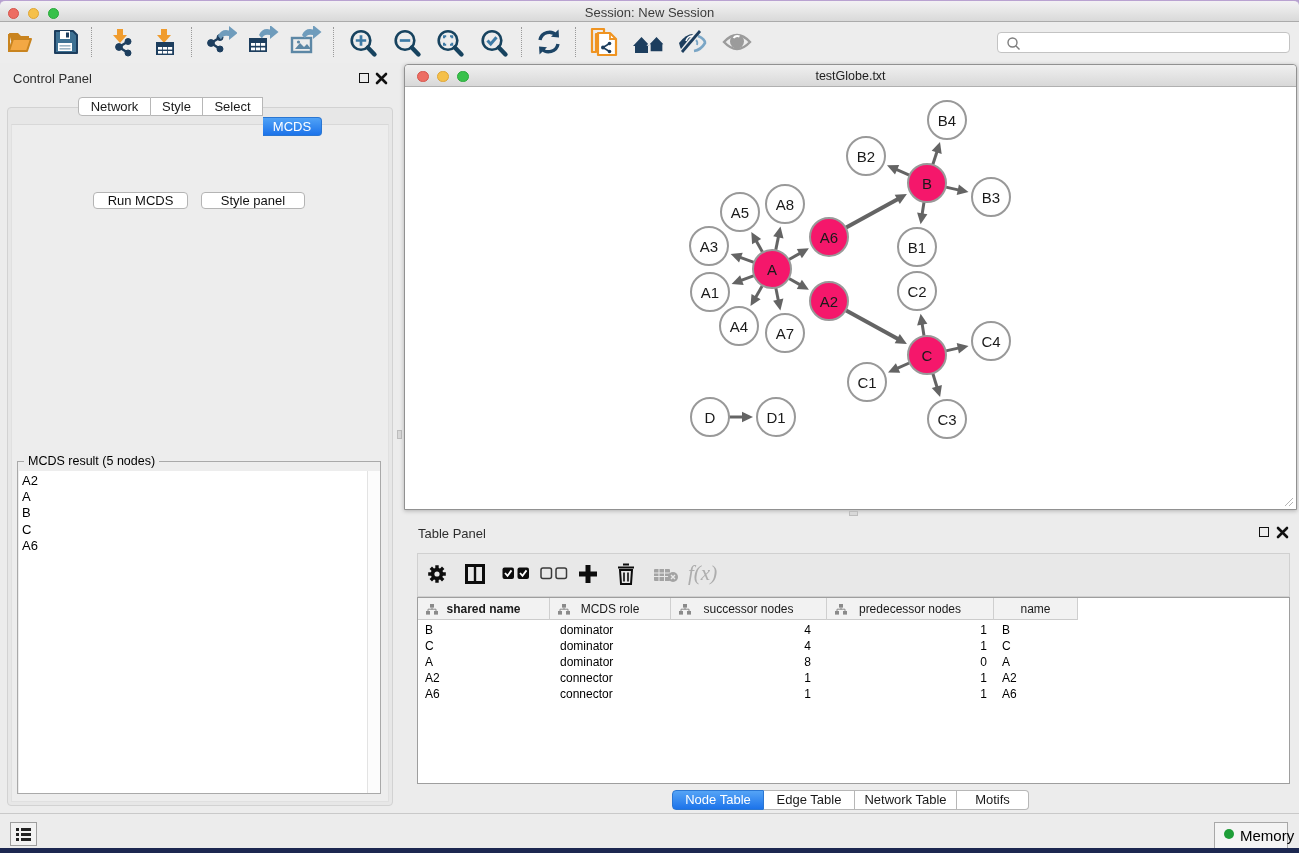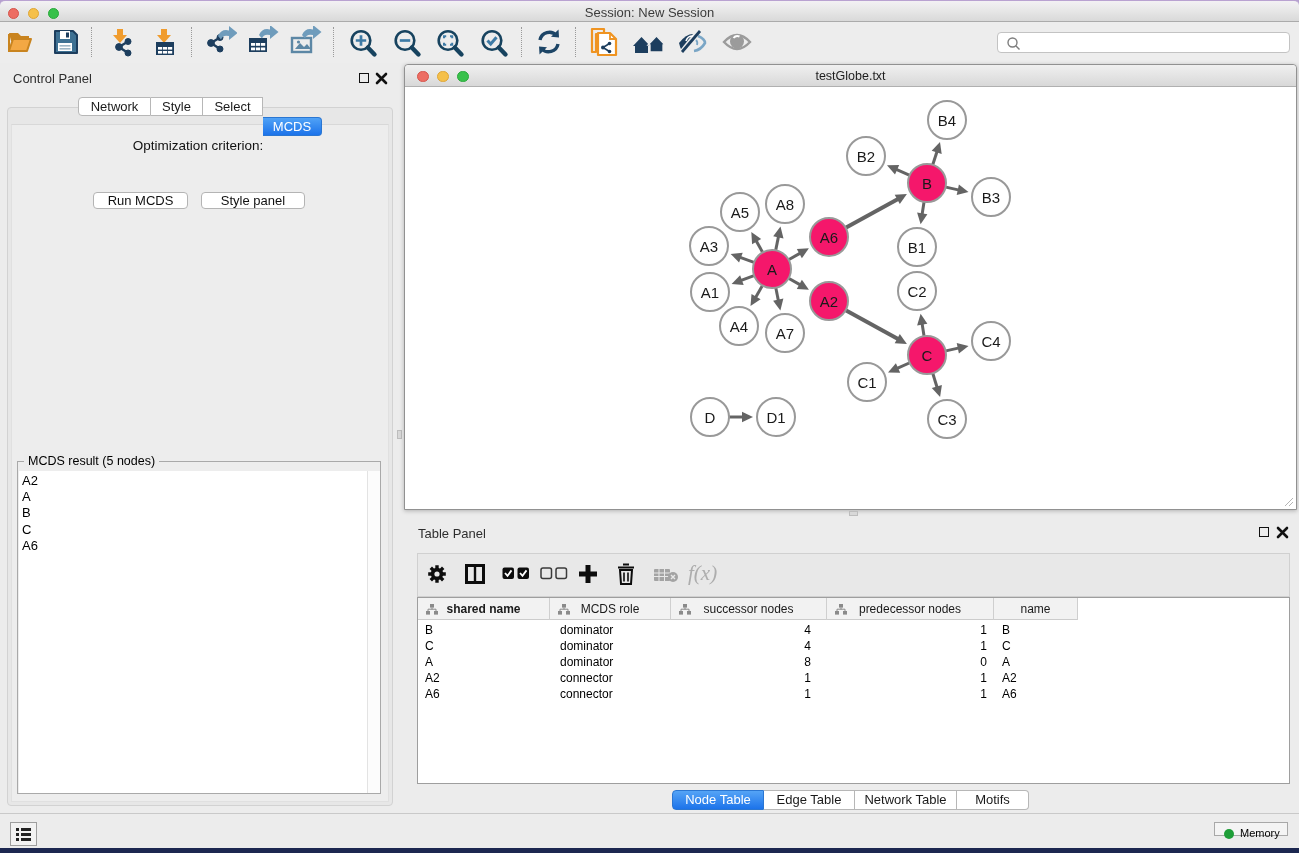--- a/index.html
+++ b/index.html
@@ -57,22 +57,22 @@
 .thcell { position:absolute; top:0; height:22px; border-right:1px solid #cfcfcf;
   font-size:12px; color:#1a1a1a; text-align:center; line-height:22px; }
 .trow { position:absolute; left:0; width:871px; height:16px; font-size:12px; color:#000; }
 .tc { position:absolute; top:0; height:16px; line-height:16px; }
 
 .btab { position:absolute; top:790px; height:20px; border:1px solid #b7b7b7; background:#ffffff;
   font-size:13px; color:#1a1a1a; text-align:center; line-height:18px; }
 
 #statusbar { position:absolute; left:0; top:813px; width:1299px; height:35px; background:#ececec;
   border-top:1px solid #c9c9c9; }
-#memorybtn { position:absolute; right:11px; top:8px; width:74px; height:14px; background:#f4f4f4;
-  border:1px solid #a8a8a8; font-size:11px; color:#000; }
+#memorybtn { position:absolute; right:11px; top:8px; width:74px; height:31px; background:#f4f4f4;
+  border:1px solid #a8a8a8; font-size:15px; color:#000; }
 #bottomstrip { position:absolute; left:0; top:848px; width:1299px; height:5px; background:#1c2750; }
 </style>
 </head>
 <body>
 
 <div style="position:absolute;left:0;top:0;width:1299px;height:12px;background:#b5a0ce;"></div>
 <div id="titlebar">
   <div class="tl" style="left:7.5px; background:#ed6d63; border:1px solid #d5554c;"></div>
   <div class="tl" style="left:27.5px; background:#f5c04a; border:1px solid #dfa636;"></div>
   <div class="tl" style="left:47.5px; background:#38c14b; border:1px solid #2aa93b;"></div>
@@ -236,21 +236,20 @@
   <svg class="abs" style="left:375px;top:9px" width="13" height="13" viewBox="0 0 13 13">
       <path d="M2 2 L11 11 M11 2 L2 11" stroke="#111" stroke-width="2.6" stroke-linecap="round"></path>
     </svg>
   <div id="cp-outer"></div>
   <div id="cp-inner"></div>
   <div class="cptab" style="left:78px; width:73px; border-radius:4px 0 0 4px;">Network</div>
   <div class="cptab" style="left:151px; width:52px; border-left:none;">Style</div>
   <div class="cptab" style="left:203px; width:60px; border-left:none;">Select</div>
   <div class="cptab" style="left:263px; width:59px; border-left:none; border-radius:0 4px 4px 0;
        background:linear-gradient(#50a2f6,#1c73ea); color:#fff; border-color:#2a76d2;margin-top:20px;">MCDS</div>
-  <div style="position:absolute;left:0;top:75px;width:396px;text-align:center;font-size:13.5px;color:#111;">Optimization criterion:</div>
   <div style="position:absolute;left:93px;top:129px;width:95px;height:17px;background:#fff;border:1px solid #b4b4b4;border-radius:4px;text-align:center;font-size:13px;line-height:15px;color:#111;">Run MCDS</div>
   <div style="position:absolute;left:201px;top:129px;width:104px;height:17px;background:#fff;border:1px solid #b4b4b4;border-radius:4px;text-align:center;font-size:13px;line-height:15px;color:#111;">Style panel</div>
   <div id="mcds-group">
     <div style="position:absolute;left:6px;top:-8px;background:#ececec;padding:0 4px;font-size:12.5px;color:#000;">MCDS result (5 nodes)</div>
     <div id="mcds-list">A2<br>A<br>B<br>C<br>A6</div>
     <div id="mcds-scroll"></div>
   </div>
 </div>
 
 <div id="vsplit">

